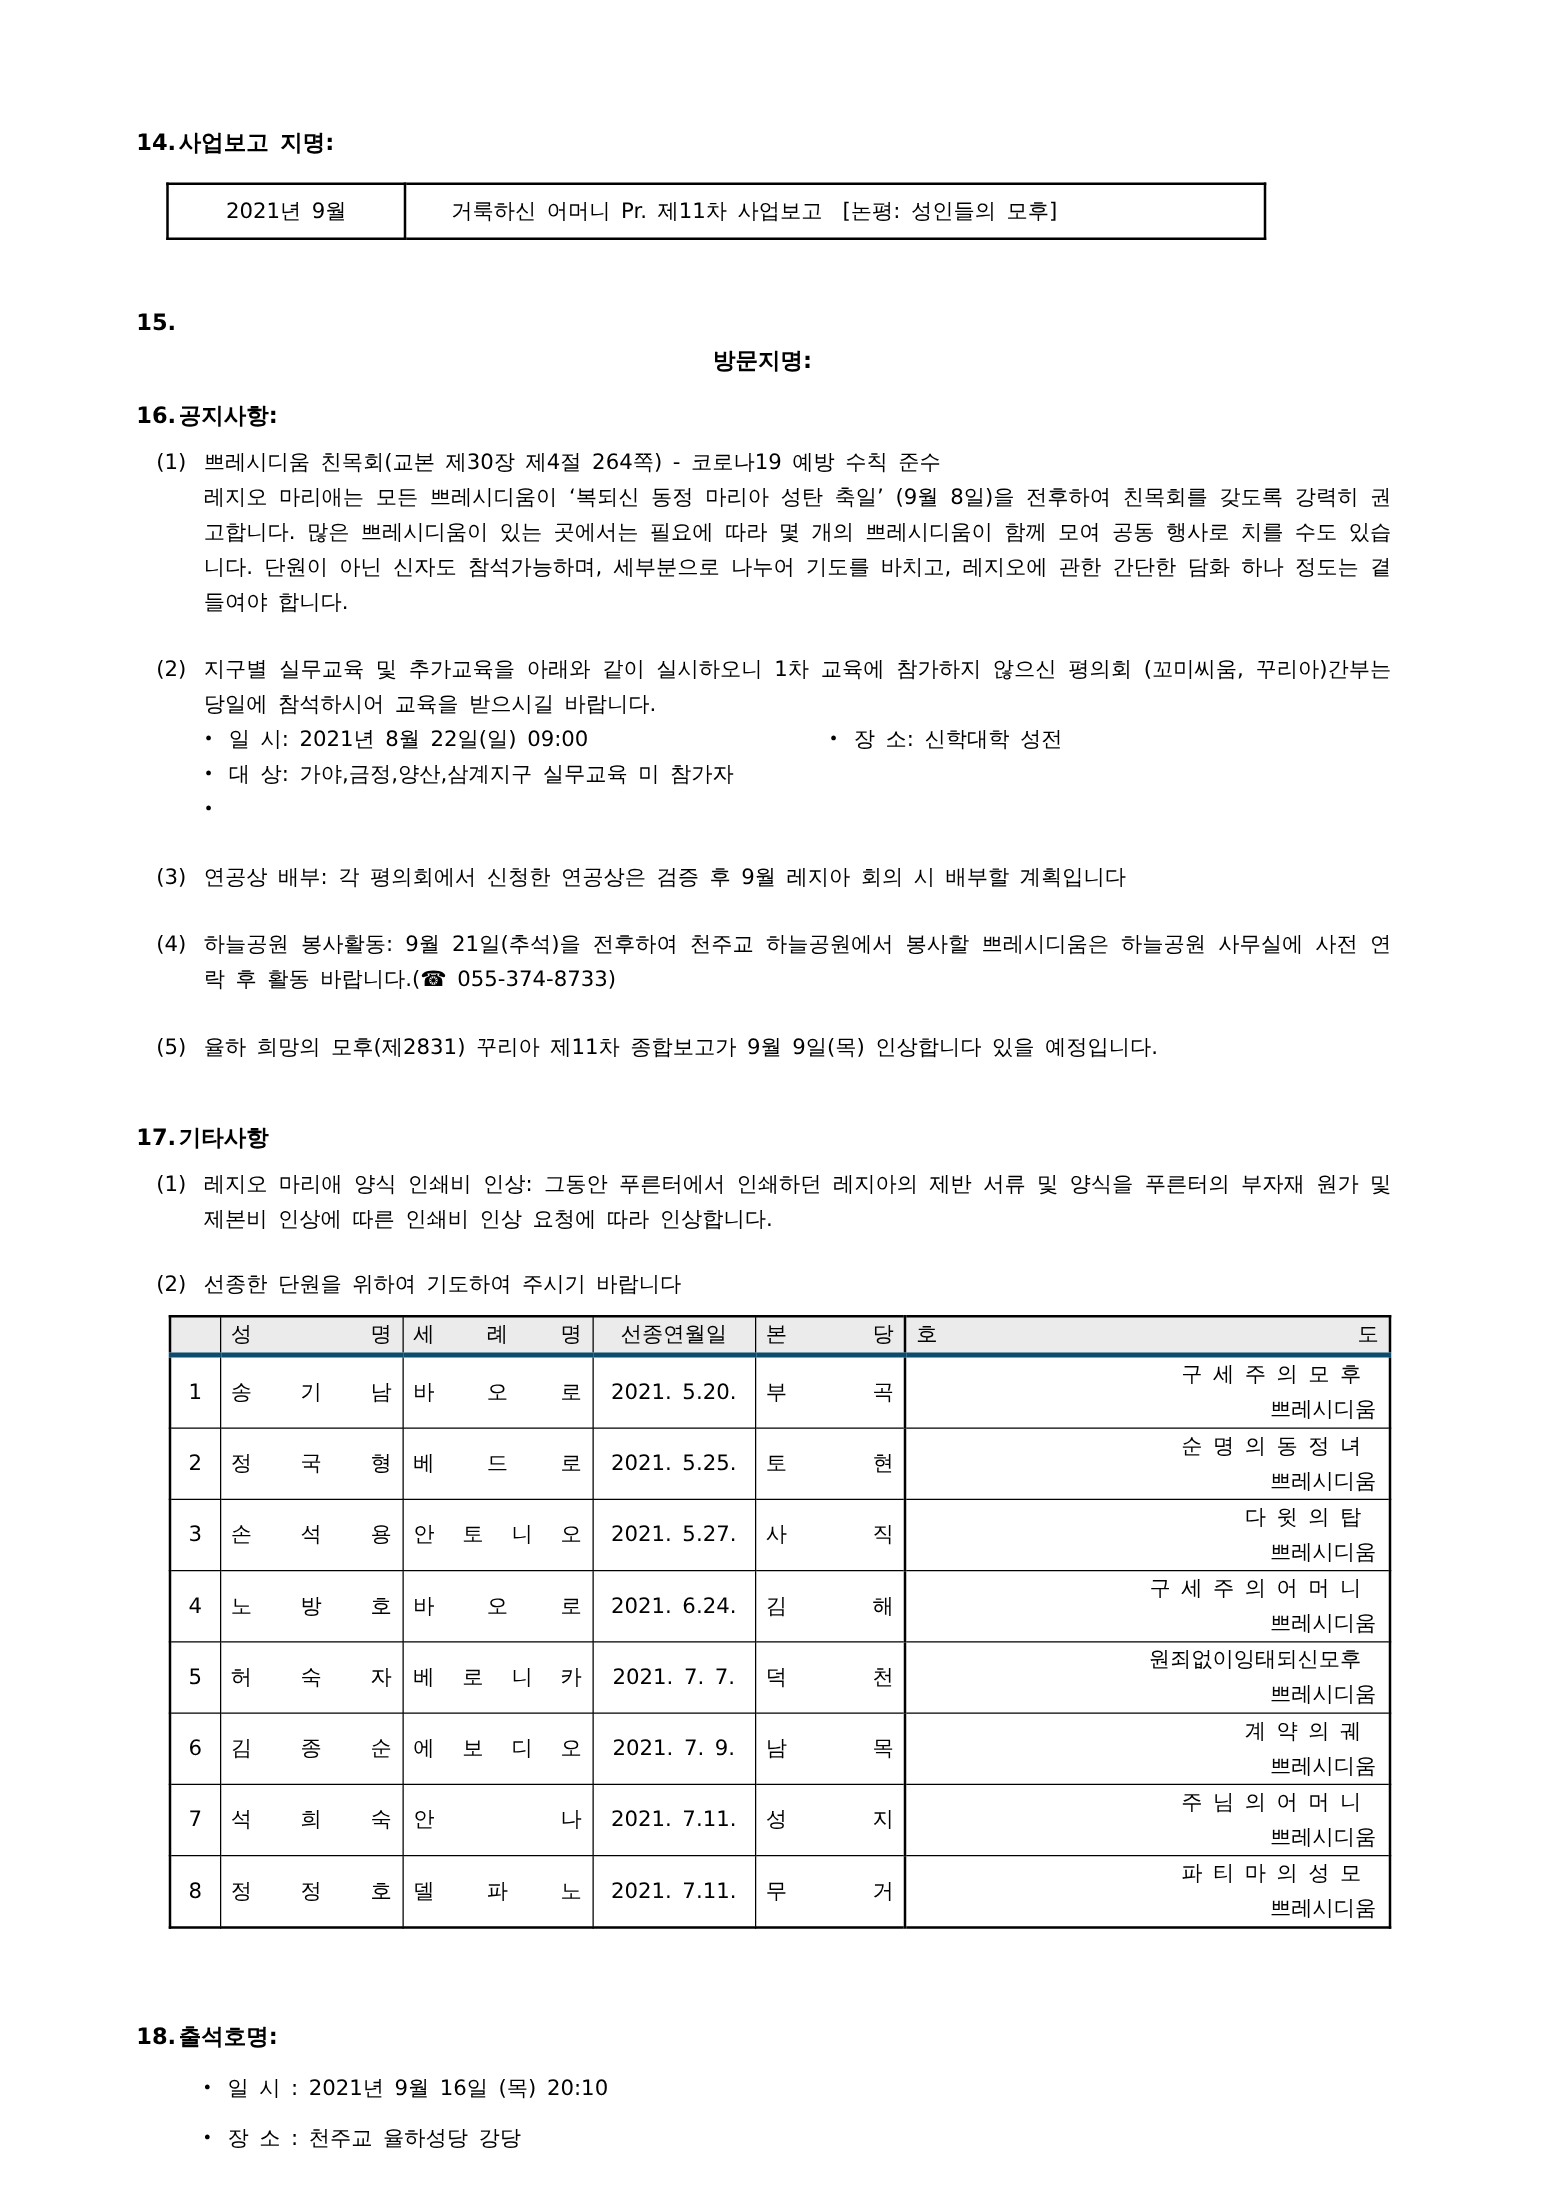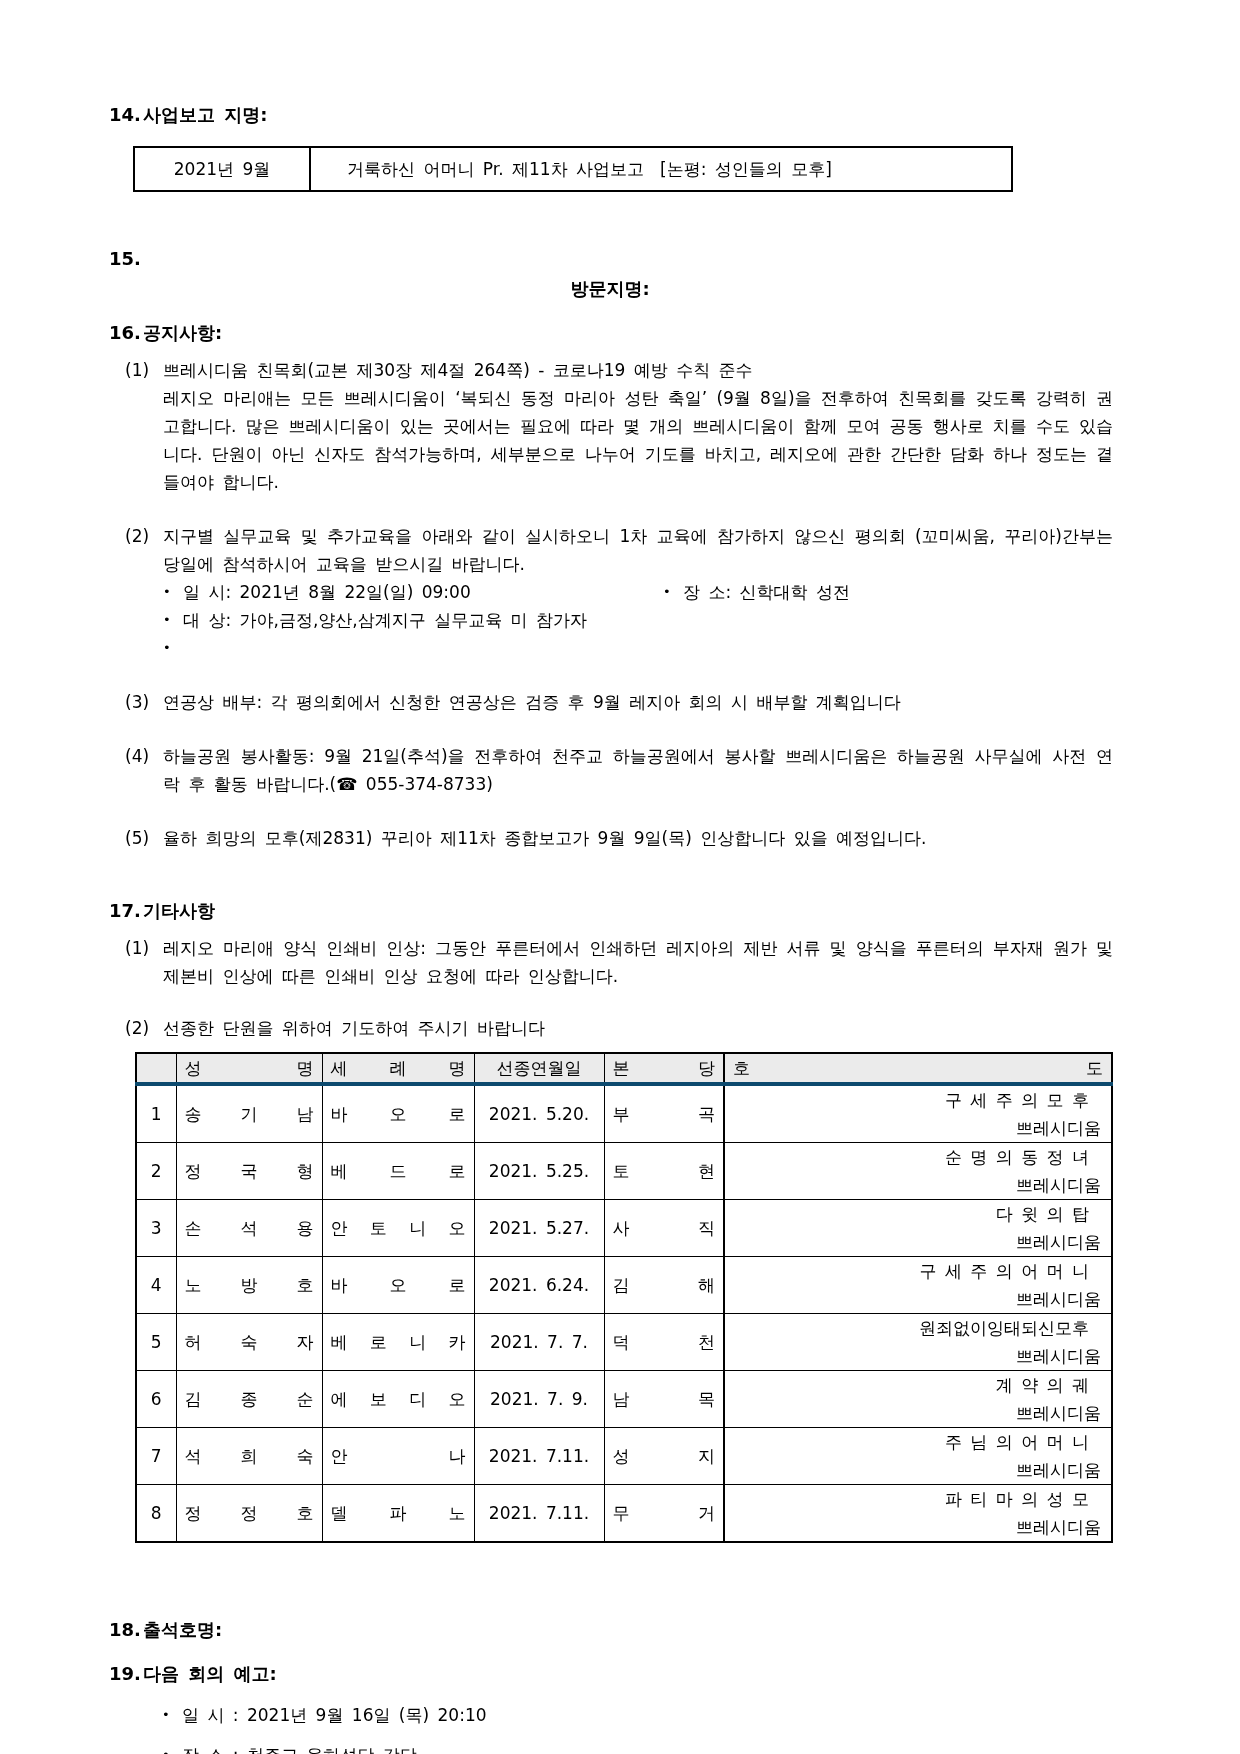--- a/index.html
+++ b/index.html
@@ -15,21 +15,21 @@
   .sec-head { display:flex; font-weight:bold; font-size:18px; line-height:30px;text-align:center; }
   .sec-num { width:36px; flex-shrink:0; }
   
   .item { display:flex; margin-left:18px; }
   .marker { width:38px; flex-shrink:0; }
   .itext { flex:1; text-align:justify; }
   .itext .plain { text-align:left; }
   
   .report-table { border-collapse:collapse; table-layout:fixed; width:880px; margin:16px 0 0 26px; }
   .report-table td { border:2px solid #000; height:44px; vertical-align:middle; }
-  .rt-month { width:176px; text-align:center; }
+  .rt-month { width:190px; text-align:center; }
   .rt-desc  { padding-left:36px; }
   .rt-note  { margin-left:16px; }
   
   .bullet-row { display:flex; align-items:flex-start; }
   .bullet { width:20px; flex-shrink:0; font-size:13px; }
   .bullet-pair-left { width:500px; display:flex; flex-shrink:0; }
   .bullet-pair-right { display:flex; flex:1; }
   
   .dt { border-collapse:collapse; table-layout:fixed; width:978px; margin:10px 0 0 28px; border:2px solid #000; }
   .dt td { border:1px solid #000; height:27px; vertical-align:middle; padding:0 8px; }
@@ -278,24 +278,20 @@
       </tr>
 
   </tbody>
     </table>
 
   <div class="sec-head mt-s18">
     <span class="sec-num">18.</span>
     <span>출석호명:</span>
   </div>
 
-  <div class="sec-head mt-s19">
-    <span class="sec-num">19.</span>
-    <span>다음 회의 예고:</span>
-  </div>
   <div class="b19">
     <span class="bullet">•</span>
     <span>일 시 : 2021년 9월 16일 (목) 20:10</span>
   </div>
   <div class="b19">
     <span class="bullet">•</span>
     <span>장 소 : 천주교 율하성당 강당</span>
   </div>
 
   <div class="sec-head mt-s20">

